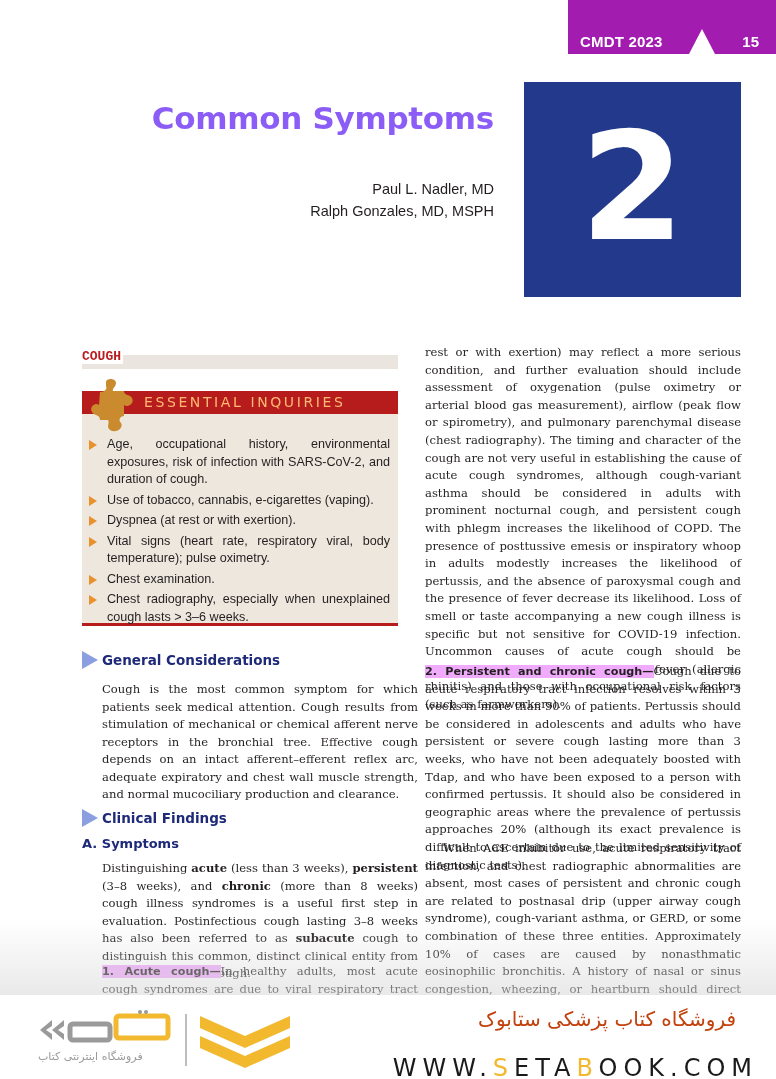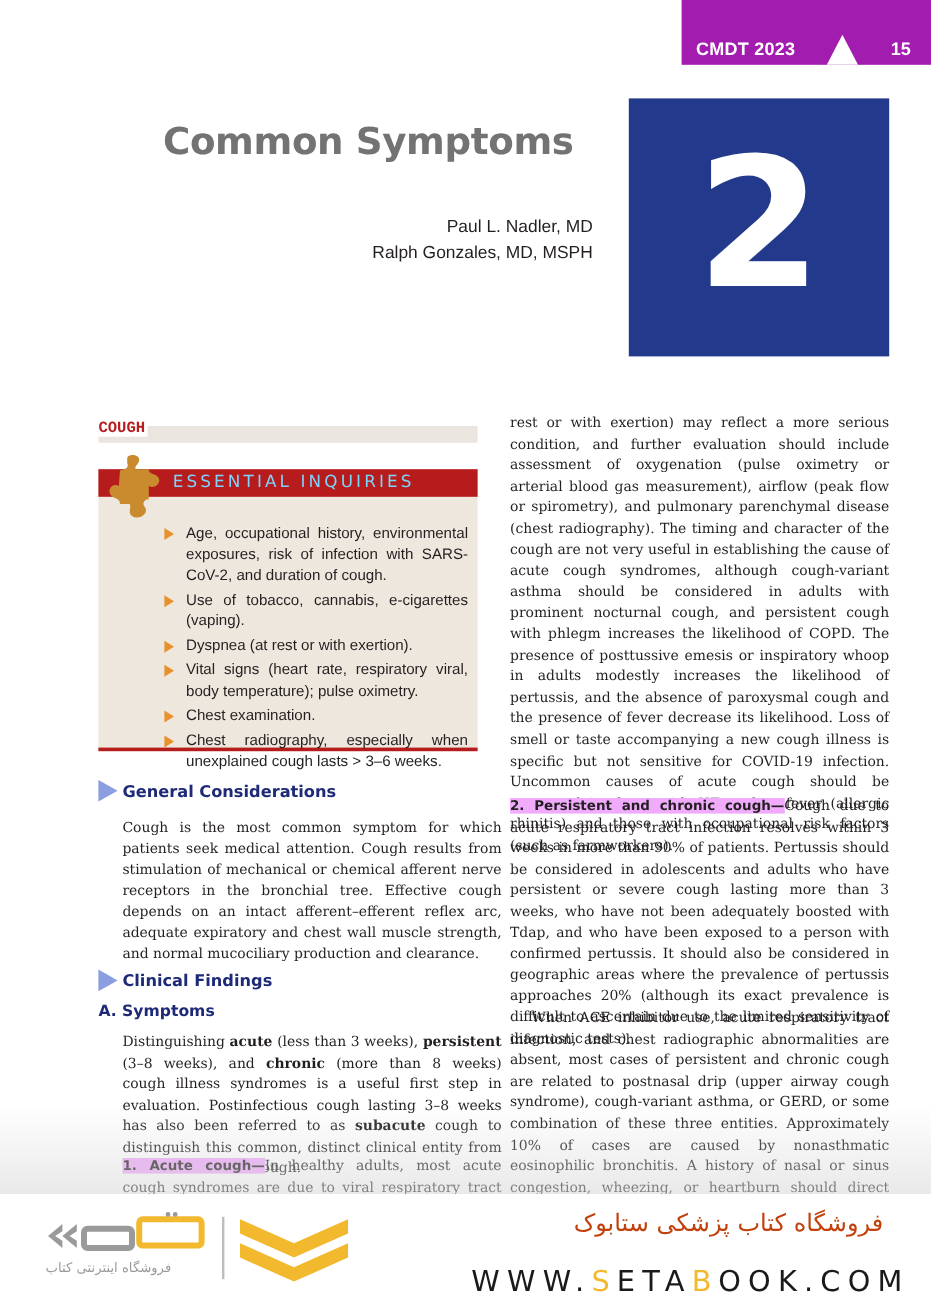--- a/index.html
+++ b/index.html
@@ -4,30 +4,30 @@
 <style>
   html, body { margin:0; padding:0; }
   body { width:776px; height:1079px; position:relative; background:#ffffff; overflow:hidden;
          font-family:"DejaVu Serif", serif; color:#231f20; }
   .tab-header { position:absolute; left:524px; top:0; width:217px; height:54px; background:#a21caf;margin-left:44px; }
   .tab-header .run { position:absolute; left:12px; top:33px; color:#fff; font-family:"Liberation Sans", sans-serif; font-weight:bold; font-size:15px; letter-spacing:0.2px; }
   .tab-header .pg { position:absolute; right:26px; top:33px; color:#fff; font-family:"Liberation Sans", sans-serif; font-weight:bold; font-size:15px; }
   .tab-header .notch { position:absolute; left:121px; top:29px; width:0; height:0; border-left:13px solid transparent; border-right:13px solid transparent; border-bottom:25px solid #fff; }
   .chapter-box { position:absolute; left:524px; top:82px; width:217px; height:215px; background:#233a8c; }
   .chapter-box .num { position:absolute; left:0; right:0; top:20px; text-align:center; color:#fff; font-family:"DejaVu Sans", sans-serif; font-weight:bold; font-size:150px; line-height:170px; }
-  .title { position:absolute; right:298px; top:100px; color:#737373; font-family:"DejaVu Sans", sans-serif; font-weight:bold; font-size:31px; letter-spacing:-0.3px; }
+  .title { position:absolute; right:282px; top:100px; color:#8b5cf6; font-family:"DejaVu Sans", sans-serif; font-weight:bold; font-size:31px; letter-spacing:-0.3px; }
   .authors { position:absolute; right:282px; top:178px; text-align:right; font-family:"Liberation Sans", sans-serif; font-size:14.5px; line-height:22px; color:#231f20; }
   .section-bar { position:absolute; left:82px; top:349px; width:316px; height:20px; background:linear-gradient(to bottom, #ffffff 0, #ffffff 6px, #eae6df 6px); }
   .section-bar .lbl { position:absolute; left:0; top:0; font-family:Liberation Mono, monospace; font-weight:bold; font-size:13px; color:#b81e1f; background:#fff; padding-right:2px; }
   .ei-box { position:absolute; left:82px; top:391px; width:316px; height:232px; background:#eee7de; border-bottom:3px solid #b71c1c; }
   .ei-head { position:absolute; left:0; top:0; width:316px; height:23px; background:#b71c1c; }
-  .ei-head .lbl { position:absolute; left:62px; top:3px; color:#7dd3fc; font-family:"DejaVu Sans", sans-serif; font-size:14px; letter-spacing:2.6px; }
+  .ei-head .lbl { position:absolute; left:62px; top:3px; color:#fdba74; font-family:"DejaVu Sans", sans-serif; font-size:14px; letter-spacing:2.6px; }
   .puzzle { position:absolute; left:88px; top:378px; width:50px; height:56px; }
   .ei-list { position:absolute; left:0; top:45px; width:316px; margin:0; padding:0; list-style:none; font-family:"Liberation Sans", sans-serif; font-size:12.6px; line-height:17.5px; }
-  .ei-list li { position:relative; padding-left:25px; padding-right:8px; margin-bottom:3px; text-align:justify;margin-left:48px; }
+  .ei-list li { position:relative; padding-left:25px; padding-right:8px; margin-bottom:3px; text-align:justify; }
   .ei-list li .tri { position:absolute; left:7px; top:4px; width:0; height:0; border-top:5px solid transparent; border-bottom:5px solid transparent; border-left:8px solid #e8912d; }
   .h2 { position:absolute; left:82px; font-family:"DejaVu Sans", sans-serif; font-weight:bold; font-size:13.5px; color:#1e2a78; }
   .h2 .arrow { display:inline-block; width:0; height:0; border-top:9px solid transparent; border-bottom:9px solid transparent; border-left:16px solid #8b9ee0; vertical-align:middle; margin-right:4px; margin-top:-3px; }
   .h3 { position:absolute; left:82px; font-family:"DejaVu Sans", sans-serif; font-weight:bold; font-size:13px; color:#1e2a78; }
   .para { position:absolute; left:82px; width:316px; font-size:11.6px; line-height:17.5px; text-align:justify;margin-left:20px; }
   .para b { font-weight:bold; }
   .hl { background:#f0abfc; font-family:"DejaVu Sans", sans-serif; font-weight:bold; font-size:11.2px; }
   .rpara { position:absolute; left:425px; width:316px; font-size:11.6px; line-height:17.6px; text-align:justify; }
   .indent { text-indent:18px; }
   .fade { position:absolute; left:0; top:920px; width:776px; height:75px; background:linear-gradient(to bottom, rgba(255,255,255,0) 0%, rgba(215,215,215,0.55) 100%); pointer-events:none; }

